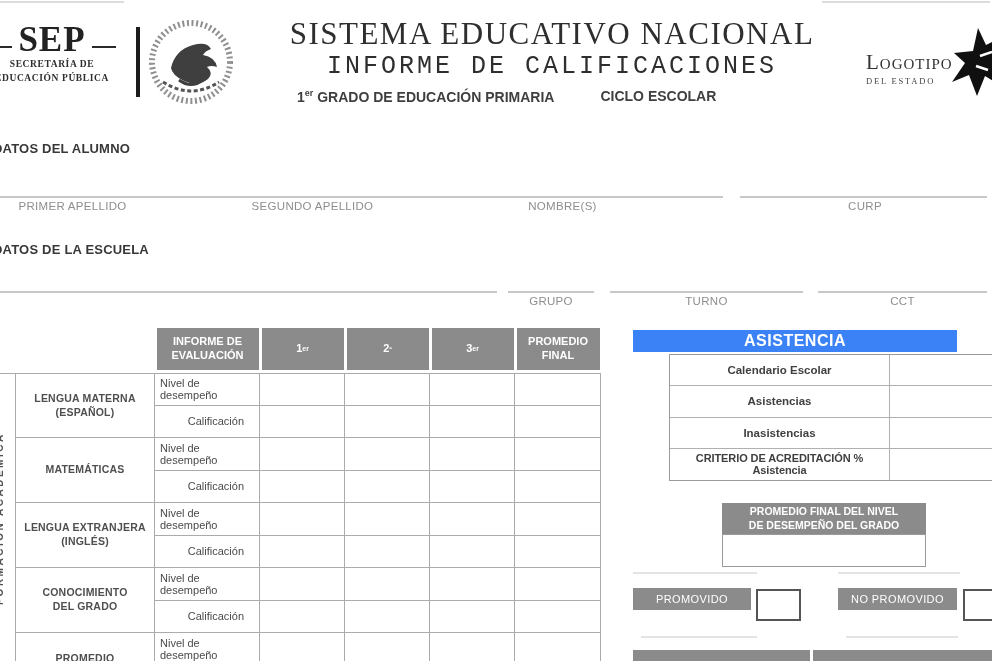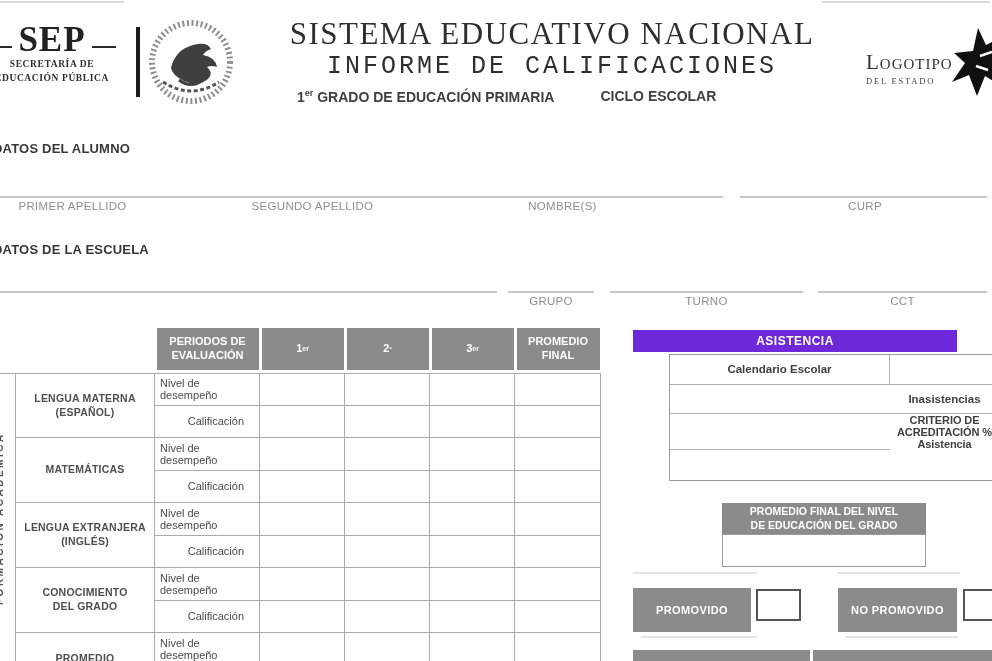--- a/index.html
+++ b/index.html
@@ -52,37 +52,37 @@
   .subject .sub2:empty { display:none; }
   .subject.bottom { justify-content:flex-end; padding-bottom:0; }
   .rowlabel-left { justify-content:flex-start; padding-left:5px; }
   .rowlabel-right { justify-content:flex-end; padding-right:15px; }
   .strip { border-right:1px solid #ababab; border-top:1px solid #ababab; }
   .side-label { position:absolute; left:-6px; top:376px; height:286px; width:14px;
     writing-mode:vertical-rl; transform:rotate(180deg); text-align:center;
     font-size:10px; font-weight:bold; letter-spacing:2.5px; color:#565656; white-space:nowrap; }
 
   
-  .att-header { position:absolute; left:633px; top:330px; width:324px; height:22px; background:#6d28d9;
-    color:#fff; font-weight:bold; font-size:12px; letter-spacing:.5px; display:flex; align-items:center; justify-content:center; box-sizing:border-box; }
+  .att-header { position:absolute; left:633px; top:330px; width:324px; height:22px; background:#3b82f6;
+    color:#fff; font-weight:bold; font-size:16px; letter-spacing:.5px; display:flex; align-items:center; justify-content:center; box-sizing:border-box; }
   .att-body { position:absolute; left:633px; top:354px; width:332px; height:127px; box-sizing:border-box;
     border:1px solid #9a9a9a; display:grid; grid-template-columns:220px 1fr; grid-template-rows:repeat(4,1fr); background:#fff;margin-left:36px; }
   .att-label { border-right:1px solid #b0b0b0; border-bottom:1px solid #b0b0b0; display:flex; align-items:center; justify-content:center;
     text-align:center; font-weight:bold; font-size:11.5px; color:#3f3f3f; }
   .att-label.small { font-size:11px; letter-spacing:-0.1px; }
   .att-value { border-bottom:1px solid #b0b0b0; background:#fff; }
   .att-body .lastrow { border-bottom:none; }
 
   
   .avg-header { position:absolute; left:722px; top:503px; width:204px; height:31px; background:#8b8b8b;
     color:#fff; font-weight:bold; font-size:10.5px; line-height:1.3; text-align:center;
     display:flex; flex-direction:column; justify-content:center; box-sizing:border-box; }
   .avg-box { position:absolute; left:722px; top:534px; width:204px; height:33px; background:#fff;
     border:1px solid #9a9a9a; box-sizing:border-box; }
-  .promo-btn { position:absolute; height:44px; background:#8b8b8b; color:#fff; font-weight:bold; font-size:11px;
+  .promo-btn { position:absolute; height:22px; background:#8b8b8b; color:#fff; font-weight:normal; font-size:11px;
     letter-spacing:.4px; display:flex; align-items:center; justify-content:center; }
   .promo-check { position:absolute; width:45px; height:32px; background:#fff; border:2px solid #555; box-sizing:border-box; }
   .faint { position:absolute; height:2px; background:#e4e4e4; }
   .bottom-band { position:absolute; top:650px; height:20px; background:#8b8b8b; }
 </style>
 </head>
 <body>
 
 <div class="page">
 
@@ -139,21 +139,21 @@
   <div class="field-line" style="left:508px;top:291px;width:86px;"></div>
   <div class="field-line" style="left:610px;top:291px;width:193px;"></div>
   <div class="field-line" style="left:818px;top:291px;width:169px;"></div>
   <div class="field-label" style="left:508px;top:295px;width:86px;">GRUPO</div>
   <div class="field-label" style="left:610px;top:295px;width:193px;">TURNO</div>
   <div class="field-label" style="left:818px;top:295px;width:169px;">CCT</div>
 
   <div class="grades-table">
 
     <div class="gh" style="grid-row:1;grid-column:3;">
-      <span>PERIODOS DE</span>
+      <span>INFORME DE</span>
       <span>EVALUACIÓN</span>
     </div>
     <div class="gh ghp" style="grid-row:1;grid-column:4;">
       <span>1</span>
         <sup>er</sup>
     </div>
     <div class="gh ghp" style="grid-row:1;grid-column:5;">
       <span>2</span>
         <sup>º</sup>
     </div>
@@ -238,30 +238,31 @@
     <div class="cell" style="grid-row:10;grid-column:6;"></div>
     <div class="cell" style="grid-row:10;grid-column:7;"></div>
   </div>
 
   <div class="side-label">FORMACIÓN ACADÉMICA</div>
 
   <div class="att-header">ASISTENCIA</div>
   <div class="att-body">
     <div class="att-label">Calendario Escolar</div>
     <div class="att-value"></div>
+    <div class="att-label">Asistencias</div>
     <div class="att-value"></div>
     <div class="att-label">Inasistencias</div>
     <div class="att-value"></div>
     <div class="att-label small lastrow">CRITERIO DE ACREDITACIÓN % Asistencia</div>
     <div class="att-value lastrow"></div>
   </div>
 
   <div class="avg-header">
     <span>PROMEDIO FINAL DEL NIVEL</span>
-    <span>DE EDUCACIÓN DEL GRADO</span>
+    <span>DE DESEMPEÑO DEL GRADO</span>
   </div>
   <div class="avg-box"></div>
 
   <div class="faint" style="left:633px;top:572px;width:124px;"></div>
   <div class="faint" style="left:838px;top:572px;width:122px;"></div>
   <div class="promo-btn" style="left:633px;top:588px;width:118px;">PROMOVIDO</div>
   <div class="promo-check" style="left:756px;top:589px;"></div>
   <div class="promo-btn" style="left:838px;top:588px;width:119px;">NO PROMOVIDO</div>
   <div class="promo-check" style="left:963px;top:589px;"></div>
   <div class="faint" style="left:641px;top:636px;width:116px;"></div>

